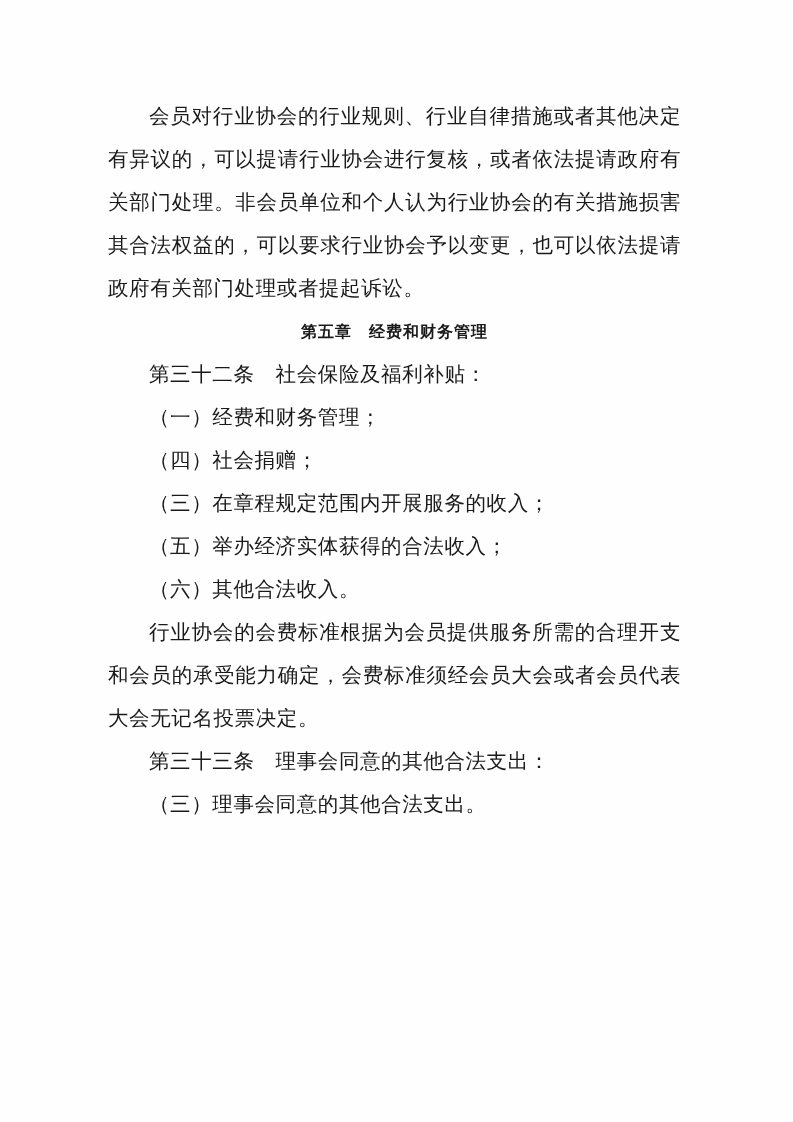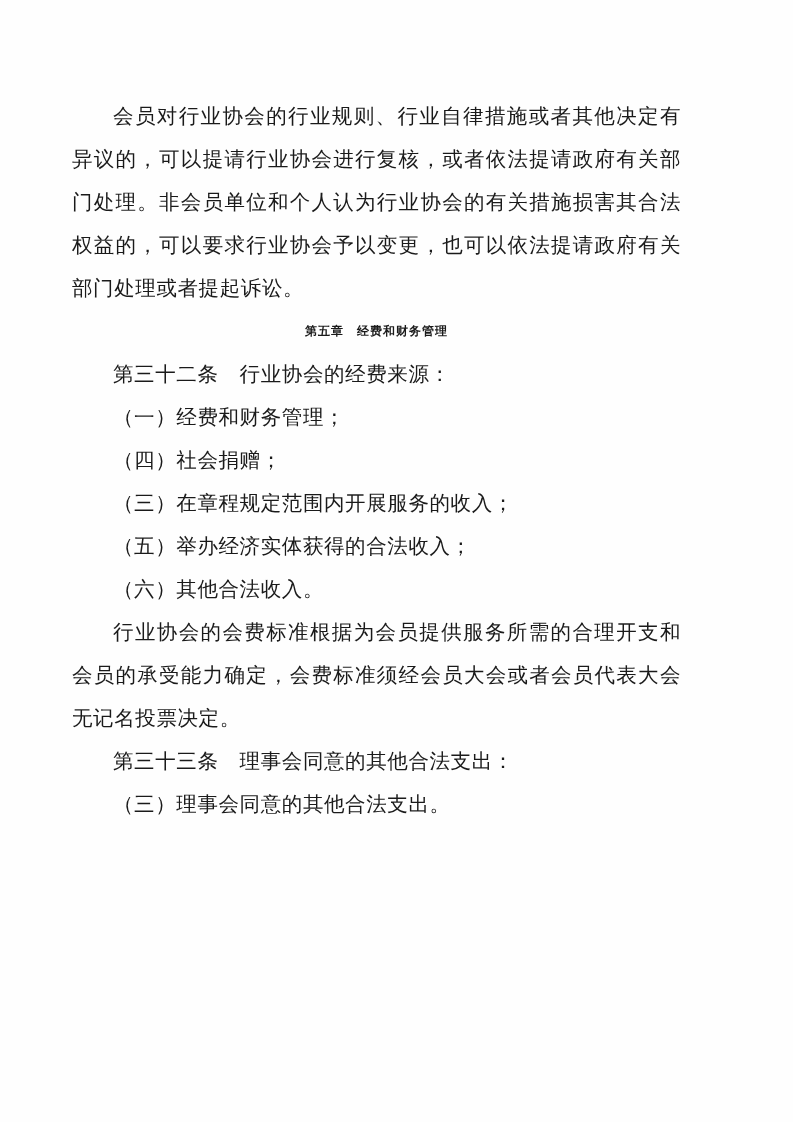--- a/index.html
+++ b/index.html
@@ -13,56 +13,56 @@
     font-family: "DejaVu Serif", "Liberation Serif", serif;
     color: #1a1a1a;
     overflow: hidden;
   }
   .page {
     position: relative;
     width: 793px;
     height: 1122px;
     background: #fefefe;
     box-sizing: border-box;
-    padding: 95px 112px 0 72px;
+    padding: 95px 112px 0 108px;
   }
   .doc-body {
     font-size: 20.5px;
     line-height: 43px;
     letter-spacing: 0.6px;
     text-align: justify;
     text-justify: inter-ideograph;
   }
   .para {
     margin: 0;
     text-indent: 2em;
     text-align: justify;
     text-justify: inter-ideograph;
   }
   .heading {
     margin: 0;
     text-align: center;
     font-weight: bold;
     font-family: "DejaVu Sans", "Liberation Sans", sans-serif;
-    font-size: 12px;
+    font-size: 16px;
     letter-spacing: 1px;
     line-height: 43px;
   }
 </style>
 </head>
 <body>
 
 <div class="page">
   <div class="doc-body">
 
     <p class="para">会员对行业协会的行业规则、行业自律措施或者其他决定有异议的，可以提请行业协会进行复核，或者依法提请政府有关部门处理。非会员单位和个人认为行业协会的有关措施损害其合法权益的，可以要求行业协会予以变更，也可以依法提请政府有关部门处理或者提起诉讼。</p>
 
     <p class="heading">第五章　经费和财务管理</p>
 
-    <p class="para">第三十二条　行业协会的经费来源：</p>
+    <p class="para">第三十二条　社会保险及福利补贴：</p>
 
     <p class="para">（一）经费和财务管理；</p>
 
 
     <p class="para">（四）社会捐赠；</p>
 
     <p class="para">（三）在章程规定范围内开展服务的收入；</p>
 
     <p class="para">（五）举办经济实体获得的合法收入；</p>
 

